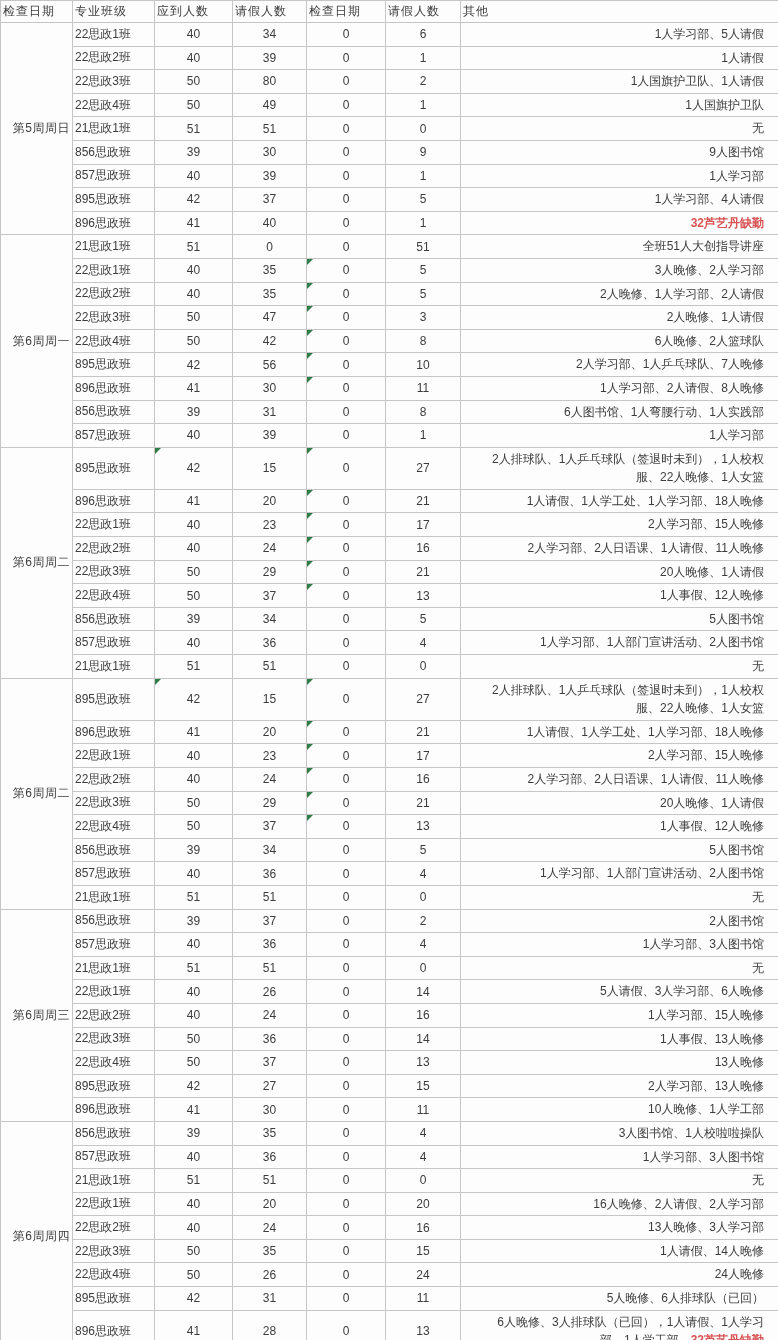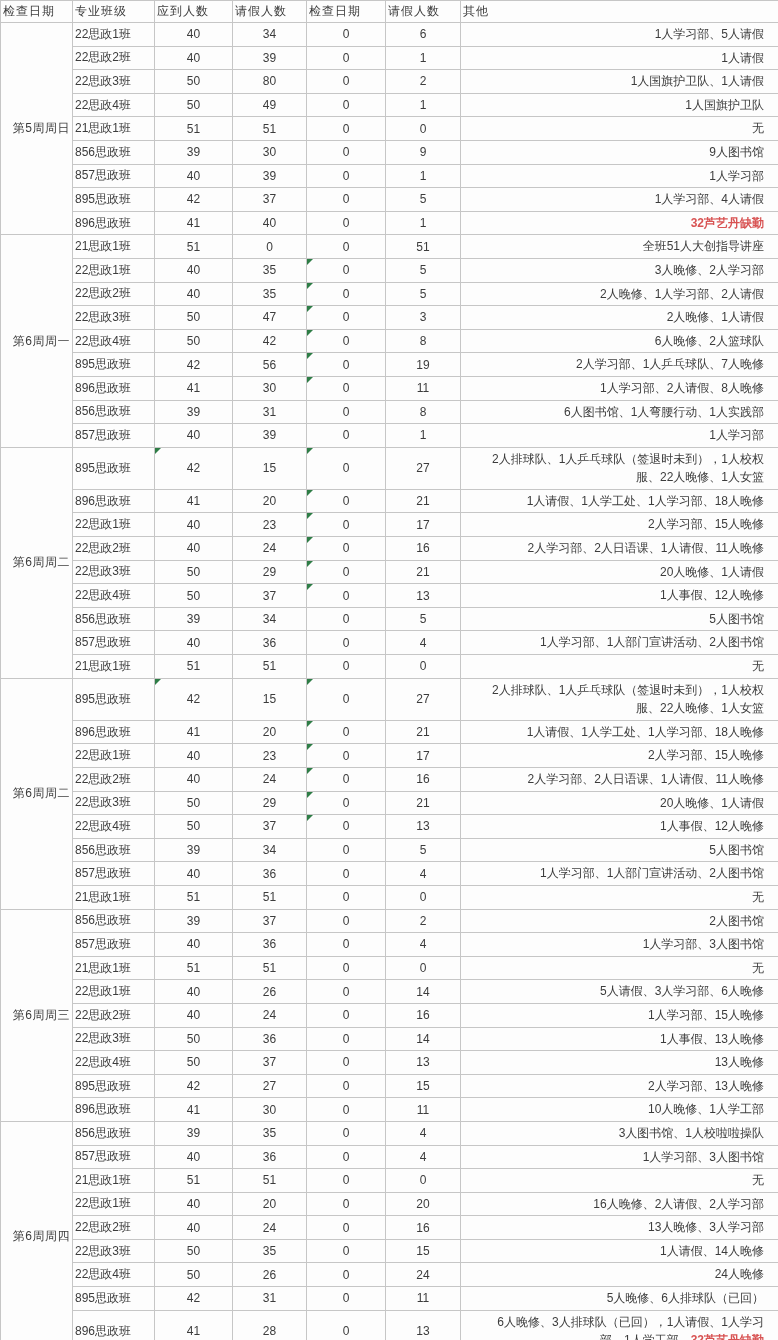--- a/index.html
+++ b/index.html
@@ -197,21 +197,21 @@
         <td class="num">42</td>
         <td class="num">0<span class="tri"></span></td>
         <td class="num">8</td>
         <td class="other"><span>6人晚修、2人篮球队</span></td>
       </tr>
       <tr>
         <td class="cls">895思政班</td>
         <td class="num">42</td>
         <td class="num">56</td>
         <td class="num">0<span class="tri"></span></td>
-        <td class="num">19</td>
+        <td class="num">10</td>
         <td class="other"><span>2人学习部、1人乒乓球队、7人晚修</span></td>
       </tr>
       <tr>
         <td class="cls">896思政班</td>
         <td class="num">41</td>
         <td class="num">30</td>
         <td class="num">0<span class="tri"></span></td>
         <td class="num">11</td>
         <td class="other"><span>1人学习部、2人请假、8人晚修</span></td>
       </tr>

